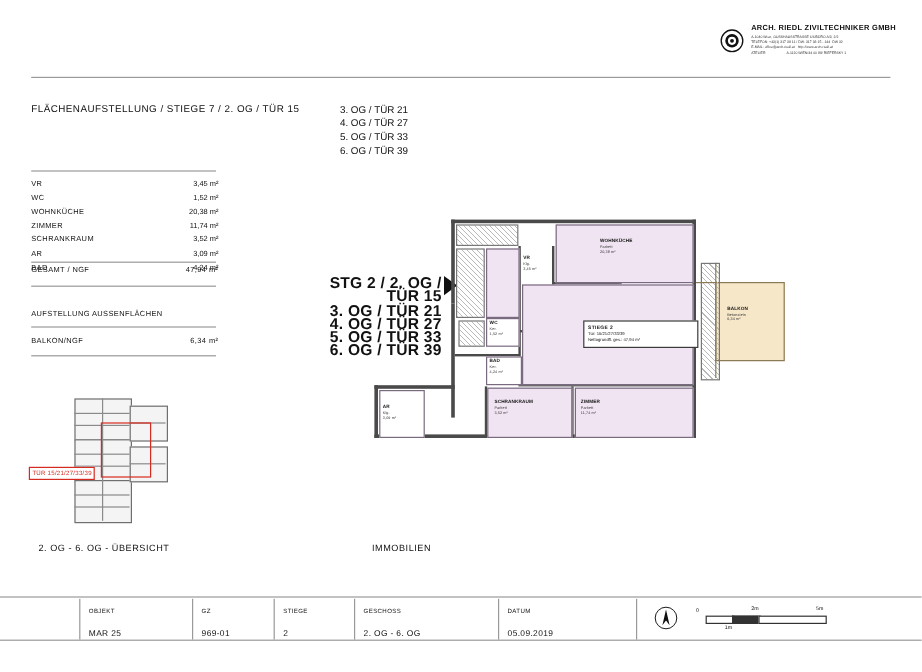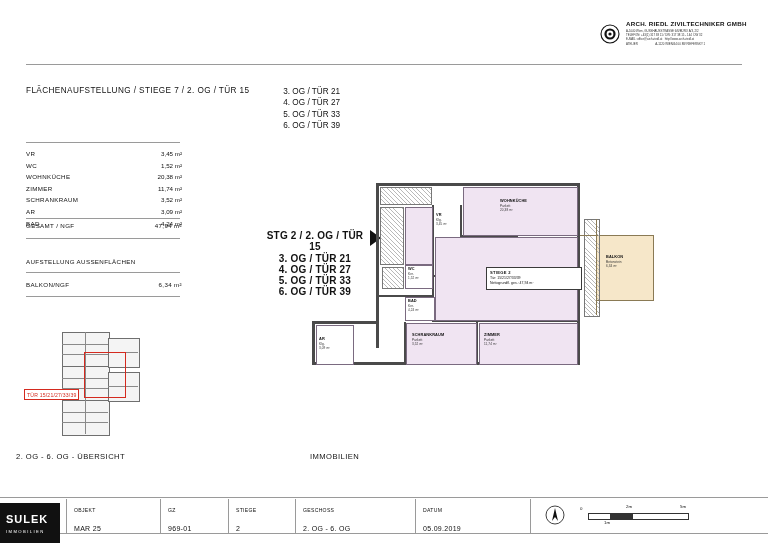--- a/index.html
+++ b/index.html
@@ -53,26 +53,26 @@
   
   .keyplan{position:absolute;left:42px;top:332px;width:132px;height:110px;}
   .kp-blk{position:absolute;border:.6px solid #6f6f6f;background:#f4f4f4;}
   .kp-line{position:absolute;background:#8a8a8a;height:.6px;}
   .kp-vline{position:absolute;background:#8a8a8a;width:.6px;}
   .kp-red{position:absolute;border:1.1px solid #d42a1f;}
   .kp-label{
     position:absolute;left:-18px;top:57px;border:1px solid #d42a1f;color:#d42a1f;
     font-size:5.1px;padding:1.5px 2px;letter-spacing:.2px;background:#fff;white-space:nowrap;
   }
-  .kp-caption{position:absolute;left:16px;top:452px;font-size:7.6px;letter-spacing:.45px;color:#111;}
+  .kp-caption{position:absolute;left:32px;top:452px;font-size:7.6px;letter-spacing:.45px;color:#111;}
 
   
   .callout{
-    position:absolute;left:262px;top:230px;text-align:center;width:106px;
-    font-size:10px;font-weight:700;line-height:11.3px;letter-spacing:.2px;color:#111;
+    position:absolute;left:262px;top:230px;text-align:right;width:106px;
+    font-size:13px;font-weight:700;line-height:11.3px;letter-spacing:.2px;color:#111;
   }
   .callout-arrow{
     position:absolute;left:370px;top:230px;width:0;height:0;
     border-top:8px solid transparent;border-bottom:8px solid transparent;border-left:11px solid #111;
   }
 
   
   .plan{position:absolute;left:300px;top:175px;width:400px;height:260px;}
   .wall{position:absolute;background:#4a4a4a;}
   .room{position:absolute;background:#f0e4f2;border:.6px solid #7a6a80;}
@@ -305,24 +305,20 @@
       <span>Tür:                15/21/27/33/39</span><br>
       <span>Nettogrundfl. ges.:        47,94 m²</span>
     </div>
   </div>
 
   <div class="grundriss">IMMOBILIEN</div>
 
   <div class="f-rule"></div>
   <div class="f-rule2"></div>
 
-  <div class="f-logo">
-    <div class="n">SULEK</div>
-    <div class="s">IMMOBILIEN</div>
-  </div>
 
   <div class="f-vline" style="left:66px;"></div>
   <div class="f-vline" style="left:160px;"></div>
   <div class="f-vline" style="left:228px;"></div>
   <div class="f-vline" style="left:295px;"></div>
   <div class="f-vline" style="left:415px;"></div>
   <div class="f-vline" style="left:530px;"></div>
 
   <div class="f-col" style="left:74px;top:507px;width:80px;">
     <span class="h">OBJEKT</span>

